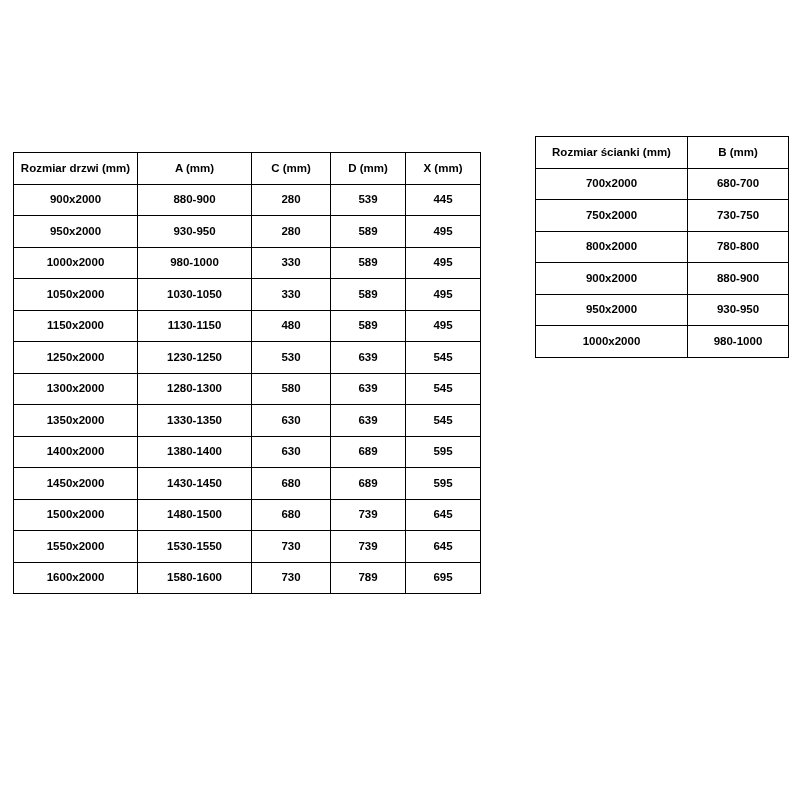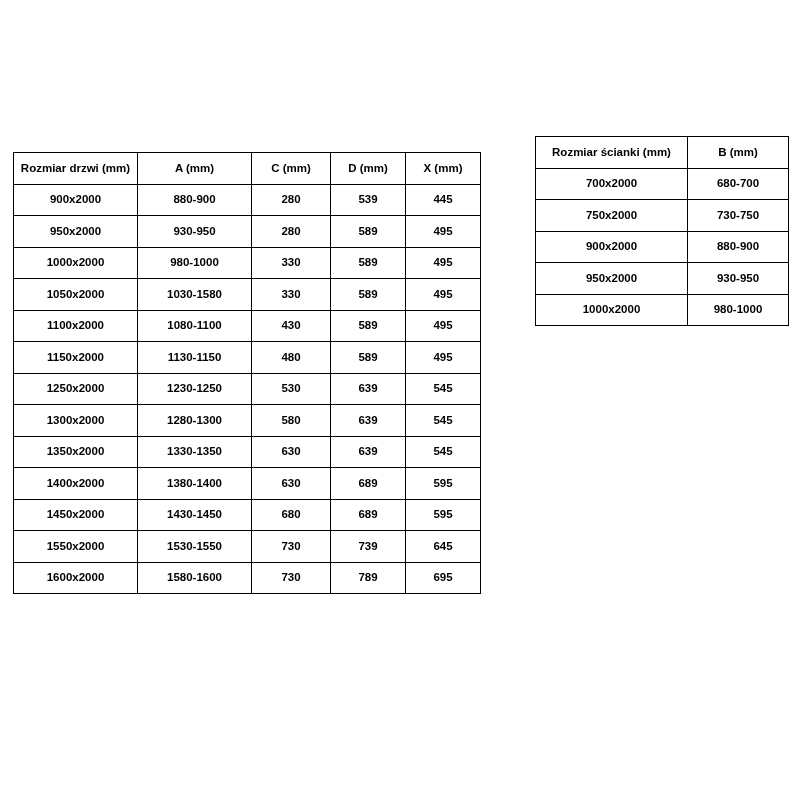--- a/index.html
+++ b/index.html
@@ -103,29 +103,22 @@
       </tr>
       <tr>
         <td>1000x2000</td>
         <td>980-1000</td>
         <td>330</td>
         <td>589</td>
         <td>495</td>
       </tr>
       <tr>
         <td>1050x2000</td>
-        <td>1030-1580</td>
+        <td>1030-1050</td>
         <td>330</td>
-        <td>589</td>
-        <td>495</td>
-      </tr>
-      <tr>
-        <td>1100x2000</td>
-        <td>1080-1100</td>
-        <td>430</td>
         <td>589</td>
         <td>495</td>
       </tr>
       <tr>
         <td>1150x2000</td>
         <td>1130-1150</td>
         <td>480</td>
         <td>589</td>
         <td>495</td>
       </tr>
@@ -156,20 +149,27 @@
         <td>630</td>
         <td>689</td>
         <td>595</td>
       </tr>
       <tr>
         <td>1450x2000</td>
         <td>1430-1450</td>
         <td>680</td>
         <td>689</td>
         <td>595</td>
+      </tr>
+      <tr>
+        <td>1500x2000</td>
+        <td>1480-1500</td>
+        <td>680</td>
+        <td>739</td>
+        <td>645</td>
       </tr>
       <tr>
         <td>1550x2000</td>
         <td>1530-1550</td>
         <td>730</td>
         <td>739</td>
         <td>645</td>
       </tr>
       <tr>
         <td>1600x2000</td>
@@ -195,20 +195,24 @@
     <tbody>
       <tr>
         <td>700x2000</td>
         <td>680-700</td>
       </tr>
       <tr>
         <td>750x2000</td>
         <td>730-750</td>
       </tr>
       <tr>
+        <td>800x2000</td>
+        <td>780-800</td>
+      </tr>
+      <tr>
         <td>900x2000</td>
         <td>880-900</td>
       </tr>
       <tr>
         <td>950x2000</td>
         <td>930-950</td>
       </tr>
       <tr>
         <td>1000x2000</td>
         <td>980-1000</td>

